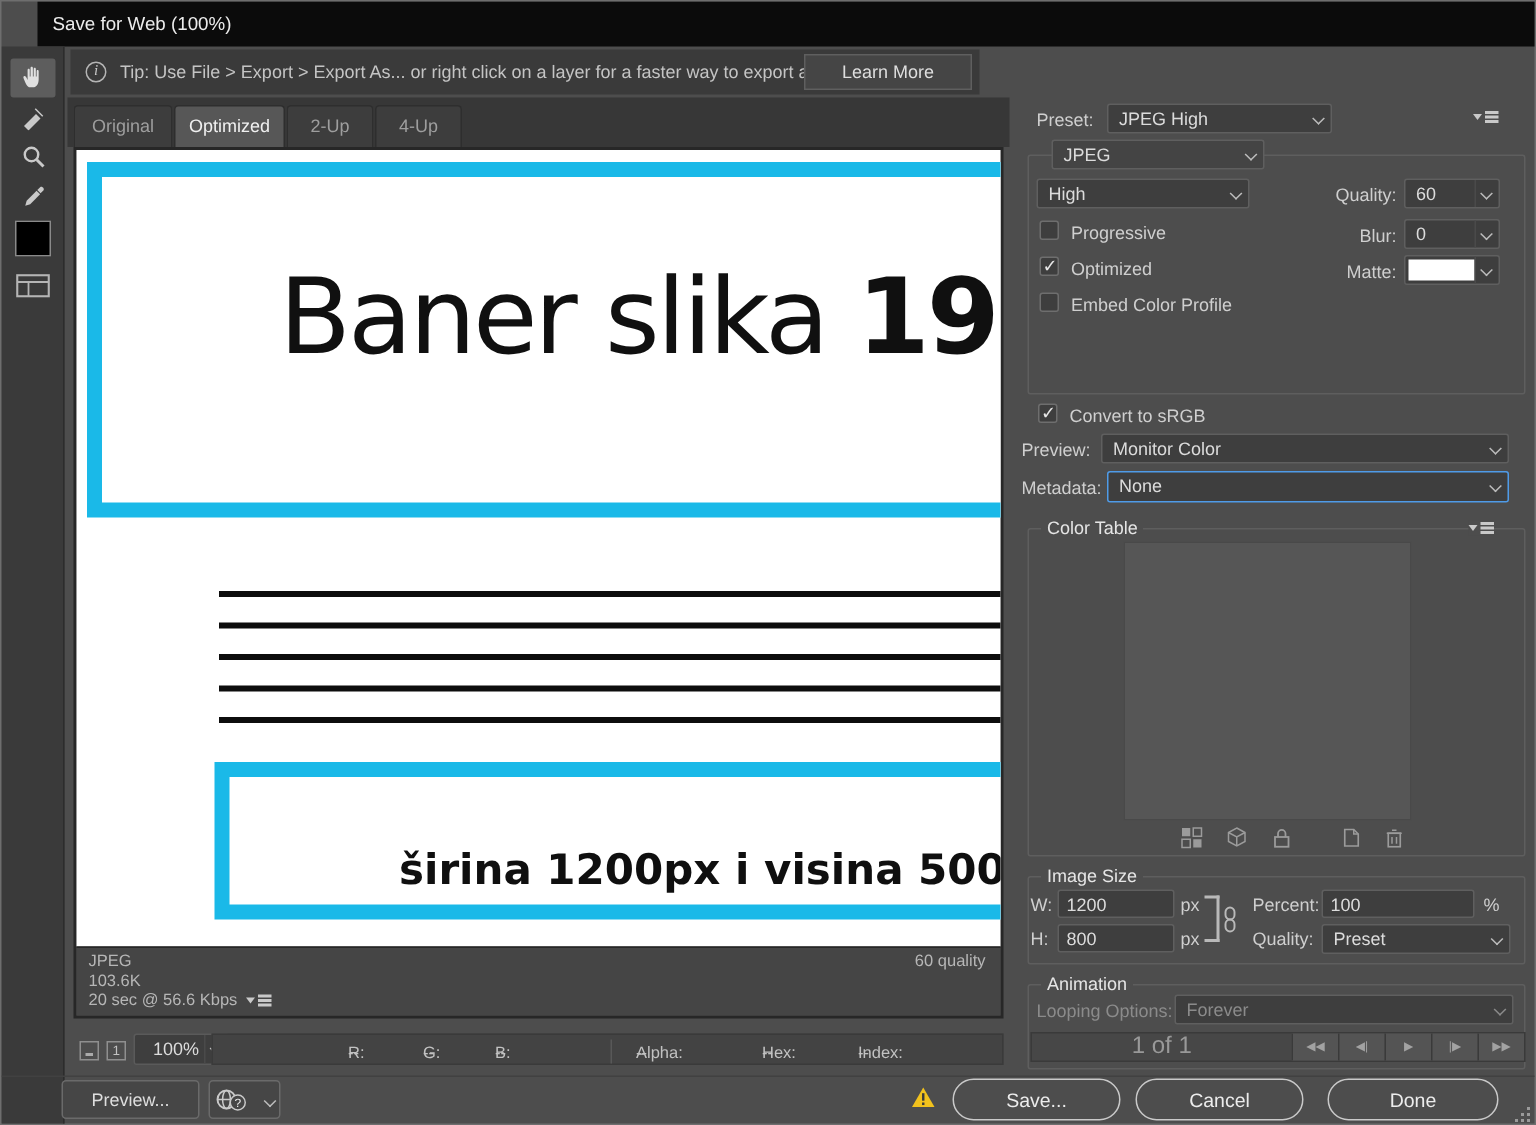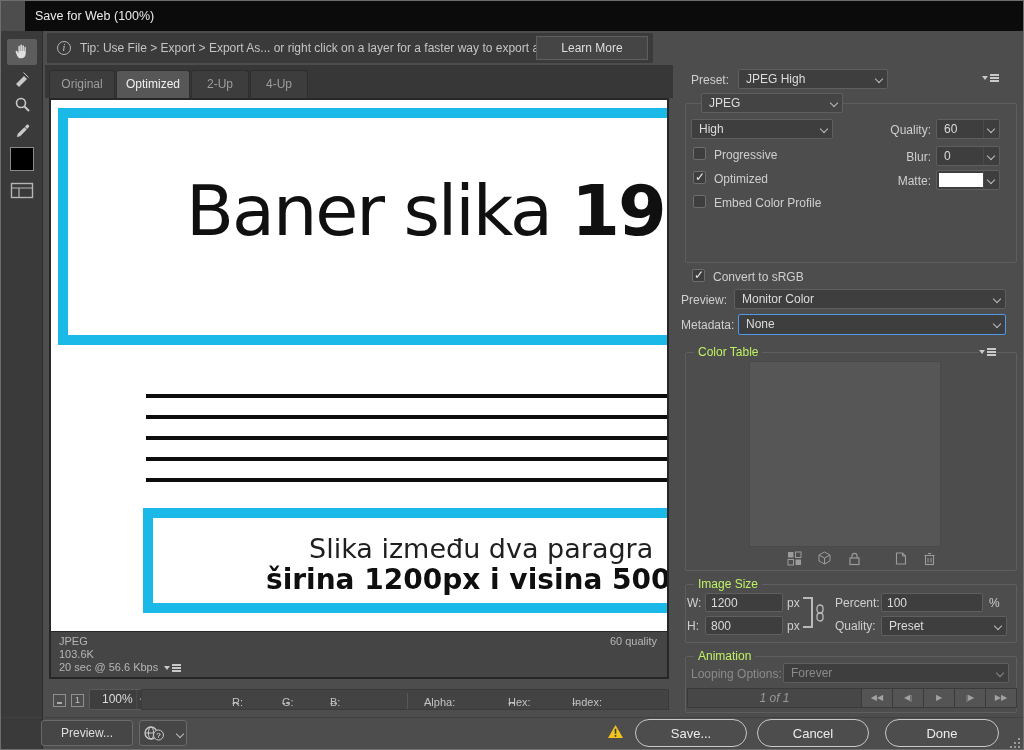--- a/index.html
+++ b/index.html
@@ -56,28 +56,28 @@
   .dd, .fld { position:absolute; height:20px; background:#3e3e3e; border:1px solid #5f5f5f; border-radius:2px; }
   .dd-t { position:absolute; left:7px; top:2px; font-size:12px; color:#dcdcdc; white-space:nowrap; }
   .dd-c { position:absolute; right:0; top:0; width:16px; height:100%; }
   .chev { position:absolute; right:5px; top:6px; width:6px; height:6px; border-right:1.5px solid #bdbdbd; border-bottom:1.5px solid #bdbdbd; transform:rotate(45deg); }
   .focus { border:1px solid #4f9be8; }
   .cb { position:absolute; width:13px; height:13px; background:#3e3e3e; border:1px solid #6e6e6e; border-radius:2px; }
   .cb i { position:absolute; left:1px; top:-2px; font-style:normal; font-size:12px; color:#e8e8e8; }
   .txt { position:absolute; height:19px; background:#3e3e3e; border:1px solid #5f5f5f; border-radius:2px; color:#dcdcdc;
          font-size:12px; padding:0 5px; font-family:inherit; }
   .fs { position:absolute; border:1px solid #5e5e5e; border-radius:2px; background:transparent; }
-  .fs legend { font-size:12px; color:#bef264; padding:0 4px; margin-left:8px; }
+  .fs legend { font-size:12px; color:#e5e5e5; padding:0 4px; margin-left:8px; }
   
   .rp { position:absolute; left:676px; top:62px; width:348px; height:654px; }
   .matte-sw { position:absolute; left:2px; top:2px; width:44px; height:14px; background:#ffffff; }
   .ct-area { position:absolute; left:72px; top:298px; width:192px; height:186px; background:#565656; border:1px solid #494949; }
   .ct-ic { position:absolute; width:16px; height:16px; }
   .playbar { position:absolute; left:10px; top:625px; width:330px; height:20px; background:#474747; border:1px solid #3a3a3a; display:flex; }
-  .pb-count { flex:1; text-align:center; line-height:18px; font-size:12px; color:#999;font-style:italic; }
+  .pb-count { flex:1; text-align:center; line-height:18px; font-size:16px; color:#999; }
   .pb-btn { width:31px; border-left:1px solid #3a3a3a; background:#545454; color:#a2a2a2; font-size:8px; text-align:center; line-height:18px; }
   .bracket { position:absolute; left:126px; top:534px; width:10px; height:31px; border:2px solid #b9b9b9; border-left:none; }
   
   .mini { position:absolute; top:693px; width:13px; height:13px; border:1px solid #8f8f8f; }
   .mini .dash { position:absolute; left:3px; top:7px; width:5px; height:2px; background:#aaa; }
   .mini .one { position:absolute; left:0; top:0; width:11px; text-align:center; font-size:9px; color:#c2c2c2; }
   .zoomdd { position:absolute; left:88px; top:688px; width:64px; height:21px; background:#3e3e3e; border:1px solid #5a5a5a; border-radius:2px; }
   .zoomdd .dd-t { left:12px; }
   .rstrip { position:absolute; left:140px; top:688px; width:528px; height:21px; background:#434343; border:1px solid #3a3a3a; }
   .rstrip span { position:absolute; top:3px; font-size:11px; color:#c2c2c2; white-space:nowrap; }
@@ -147,21 +147,20 @@
     <div class="canvas">
       <div class="banner">
         <div class="btitle"><span>Baner slika </span><b>19</b></div>
       </div>
       <div class="hline" style="top:294px"></div>
       <div class="hline" style="top:315px"></div>
       <div class="hline" style="top:336px"></div>
       <div class="hline" style="top:357px"></div>
       <div class="hline" style="top:378px"></div>
       <div class="pbox">
-        <div class="p1">Slika između dva paragra</div>
         <div class="p2">širina 1200px i visina 500-</div>
       </div>
     </div>
     <div class="pstatus">
       <div class="ps1">JPEG</div>
       <div class="ps2">103.6K</div>
       <div class="ps3"><span>20 sec @ 56.6 Kbps</span>&nbsp;&nbsp;<span class="pmenu"><span class="pm-tri"></span><span class="pm-lines"></span></span></div>
       <div class="psr">60 quality</div>
     </div>
   </div>

